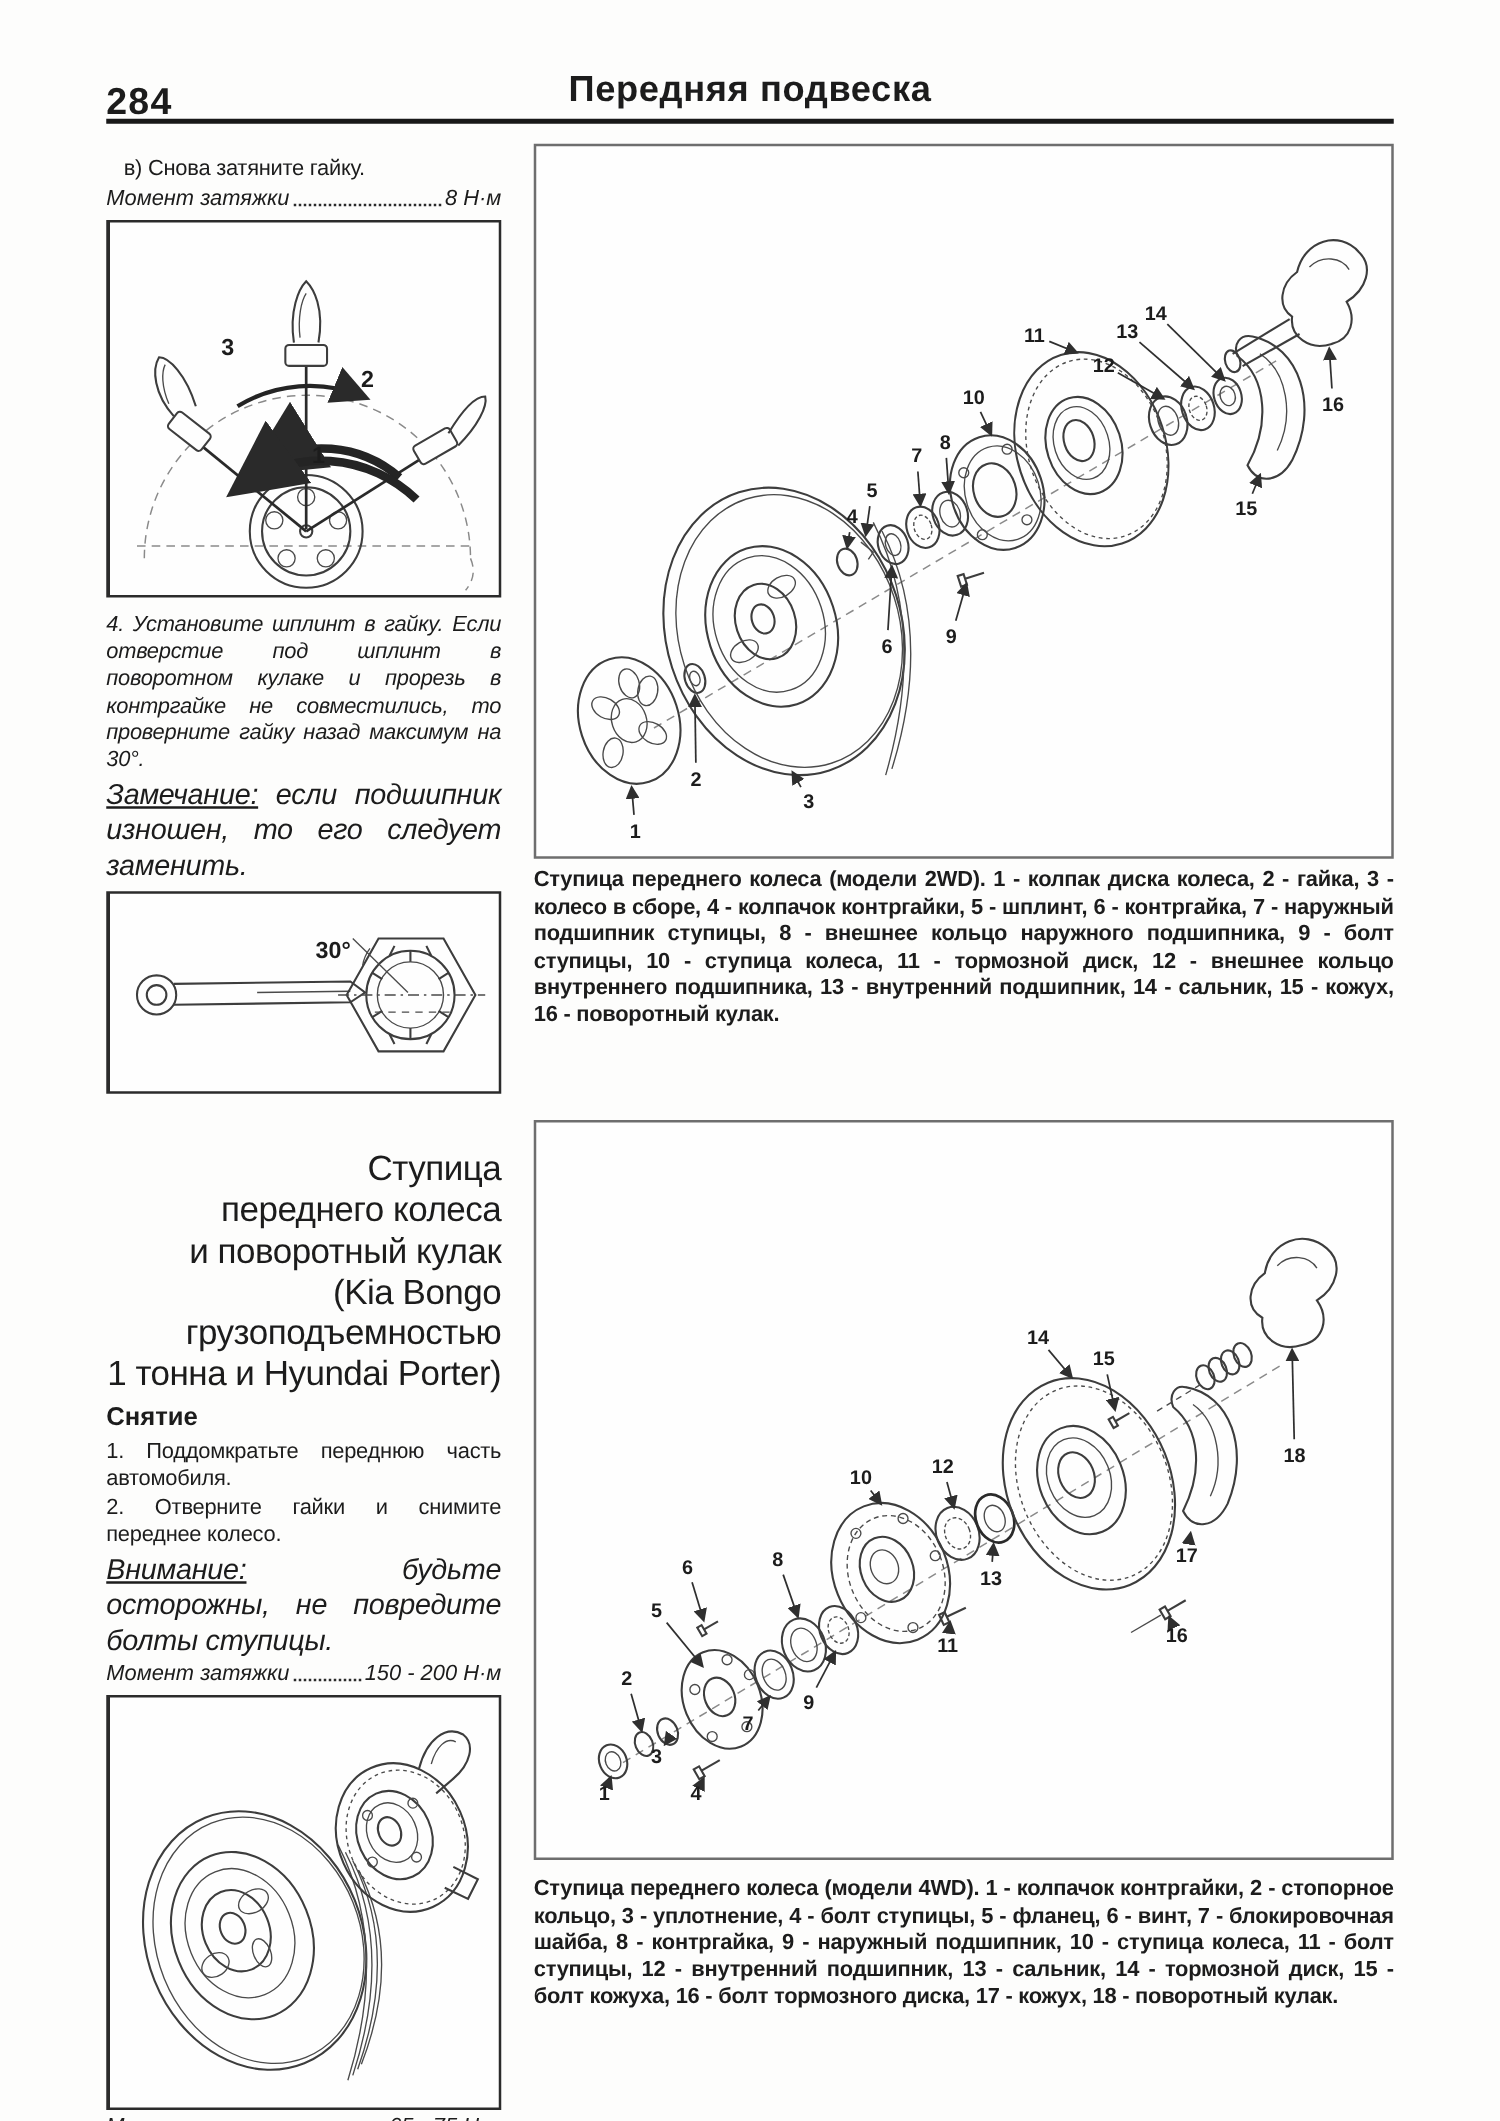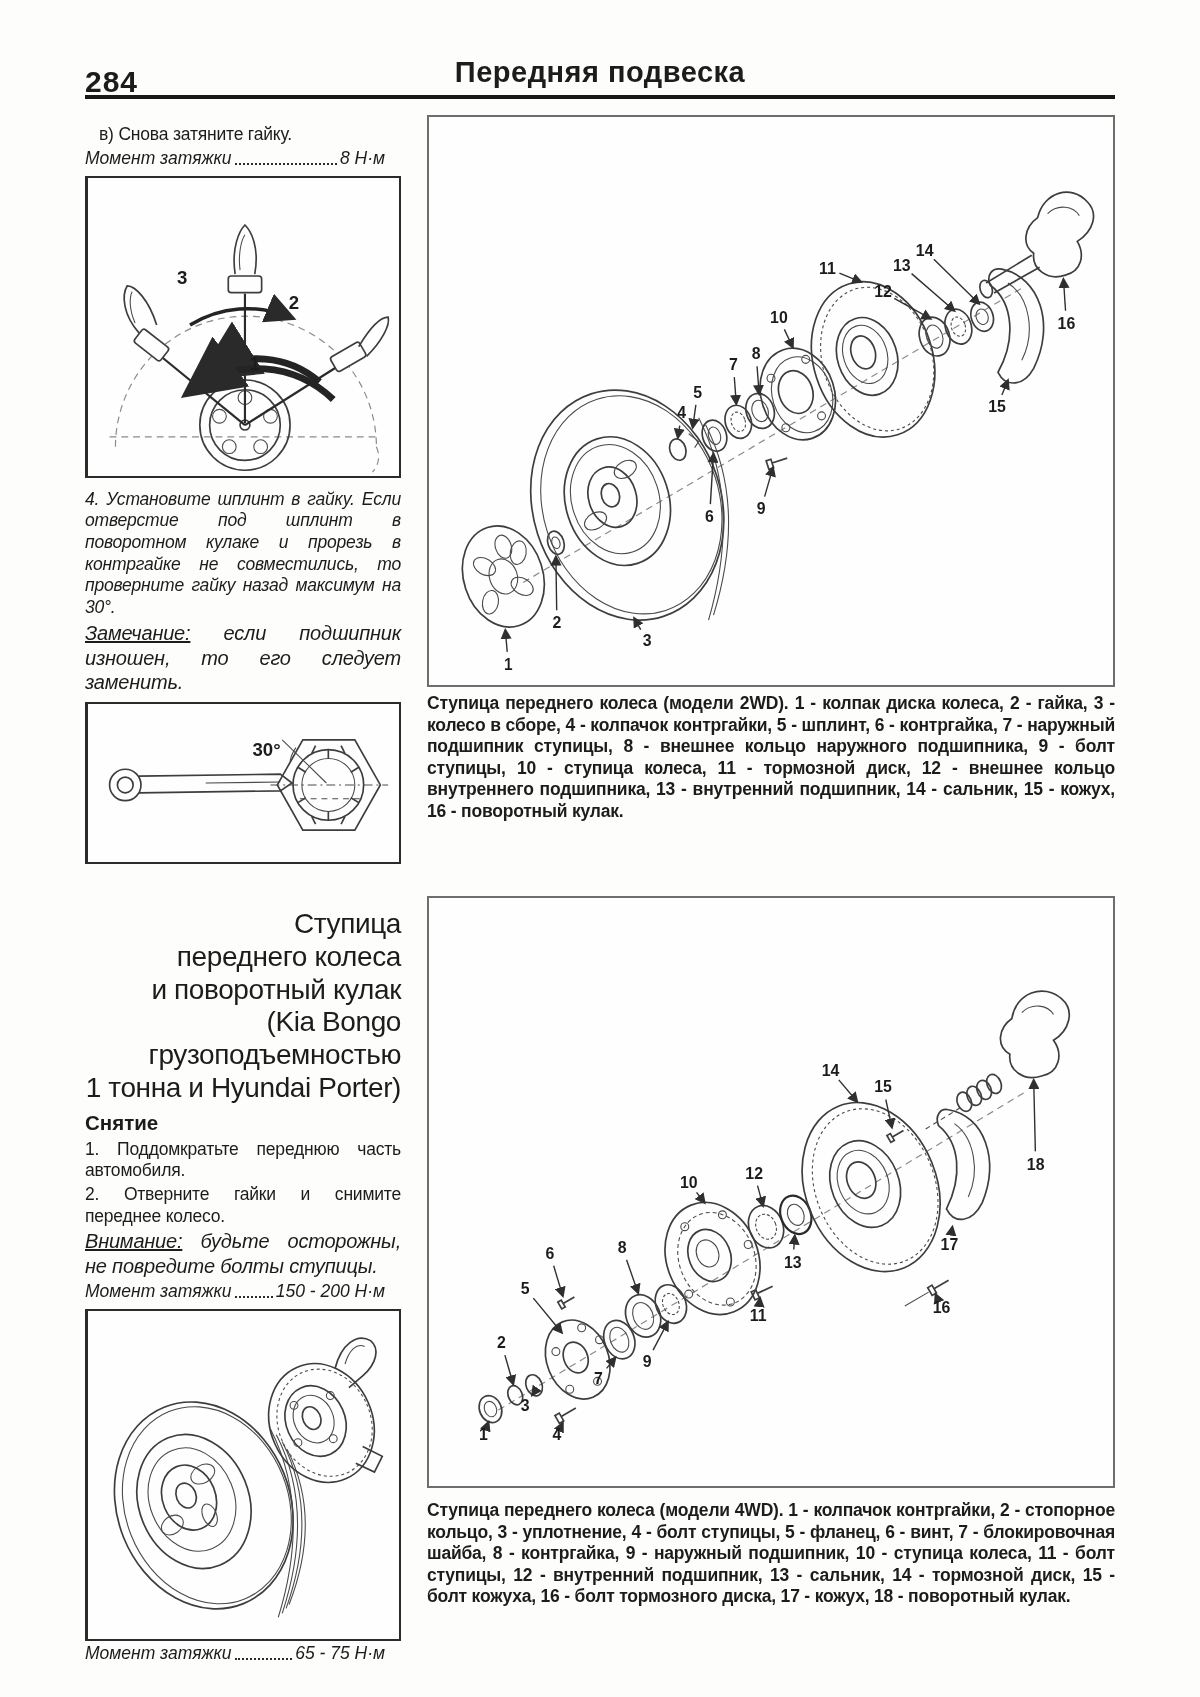--- a/index.html
+++ b/index.html
@@ -12,23 +12,23 @@
   
   .page-number{position:absolute;left:85px;top:65px;font-size:30px;font-weight:bold;letter-spacing:1px;}
   .page-title{position:absolute;left:0;top:56px;width:1200px;text-align:center;font-size:29px;font-weight:bold;letter-spacing:.5px;}
   .header-rule{position:absolute;left:85px;top:95px;width:1030px;height:4px;background:#191919;}
   
   .left-col{position:absolute;left:85px;top:124px;width:316px;}
   .right-col{position:absolute;left:427px;top:115px;width:688px;}
   
   .body-text{font-size:17.5px;line-height:1.24;text-align:justify;margin:0 0 2px 0;letter-spacing:-.2px;}
   .step-indent{padding-left:14px;text-align:left;}
-  .torque-row{display:flex;align-items:flex-end;font-style:italic;font-size:17.5px;margin:2px 16px 4px 0;}
+  .torque-row{display:flex;align-items:flex-end;font-style:italic;font-size:17.5px;margin:2px 0 4px 0;}
   .torque-row .leader{flex:1;border-bottom:2.4px dotted #2a2a2a;margin:0 3px 4px 3px;min-width:18px;}
-  .note-text{font-style:italic;font-size:20px;line-height:1.24;margin:2px 0;text-align:justify;letter-spacing:-.2px;}
+  .note-text{font-style:italic;font-size:23px;line-height:1.24;margin:2px 0;text-align:justify;letter-spacing:-.2px;}
   .note-text u{text-decoration:underline;}
   .section-heading{font-size:28px;font-weight:normal;line-height:1.17;letter-spacing:-.4px;margin:44px 0 6px 0;text-align:right;}
   .sub-heading{font-size:20.5px;font-weight:bold;margin:2px 0 4px 0;}
   .caption{font-size:17.5px;font-weight:bold;line-height:1.23;text-align:justify;letter-spacing:-.2px;margin:6px 0 0 0;}
   
   .figbox{border:2.4px solid #2b2b2b;border-left-width:3.5px;background:#fefefe;margin-top:7px;}
   .diagbox{border:2px solid #6e6e6e;background:#fefefe;}
   svg{display:block;}
   .ink{stroke:#3d3d3d;fill:none;stroke-width:1.7;}
   .ink-thin{stroke:#4a4a4a;fill:none;stroke-width:1.1;}

